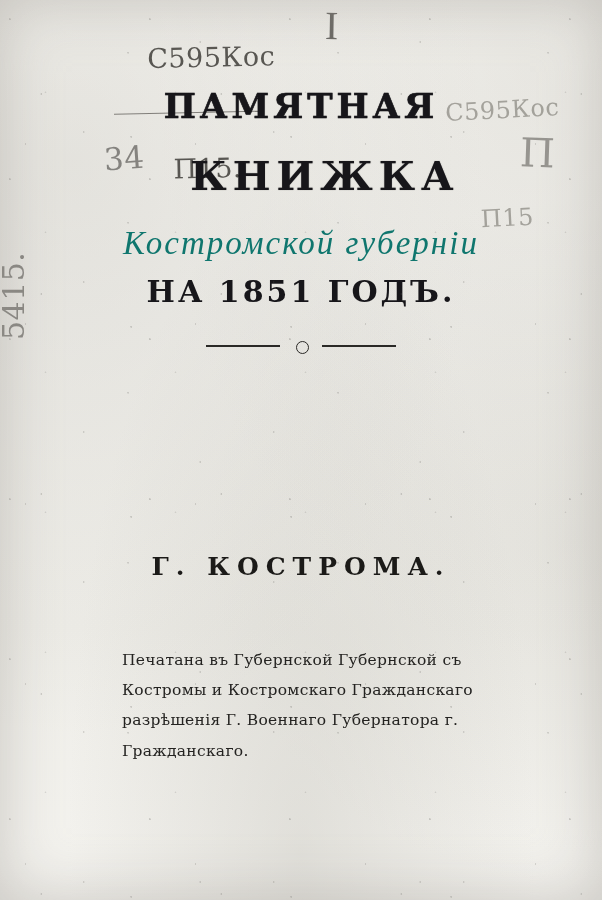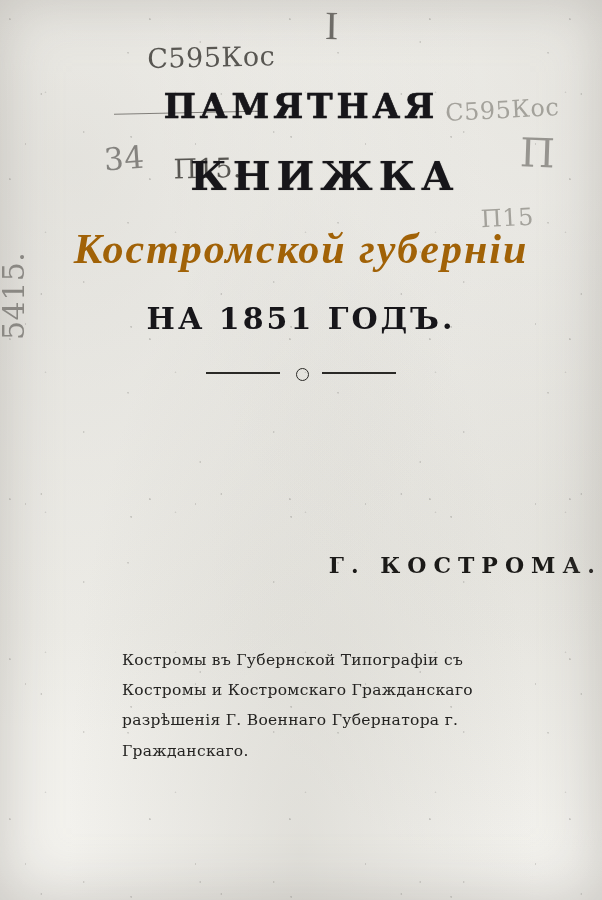--- a/index.html
+++ b/index.html
@@ -120,32 +120,32 @@
     font-weight: bold;
     font-size: 40px;
     letter-spacing: 6px;
     margin-top: 26px;
     text-shadow: 0 0 1px rgba(20,20,20,0.5);
     padding-left: 48px;
   }
   #title-line3 {
     font-family: "Liberation Serif", serif;
     font-style: italic;
-    font-weight: bold;
-    font-size: 42px;
+    font-weight: normal;
+    font-size: 33px;
     letter-spacing: 2px;
     margin-top: 26px;
-    color: #a16207;
+    color: #0f766e;
   }
   #title-line4 {
     font-family: "DejaVu Serif", serif;
     font-weight: bold;
     font-size: 30px;
     letter-spacing: 3px;
-    margin-top: 28px;
+    margin-top: 12px;
   }
 
   
   #ornament {
     margin: 30px auto 0;
     width: 190px;
     height: 14px;
     position: relative;
   }
   #ornament .bar {
@@ -166,24 +166,24 @@
     margin-left: -5.5px;
     border: 1.6px solid #2a2926;
     border-radius: 50%;
   }
 
   
   #imprint-city {
     position: absolute;
     left: 0; right: 0;
     top: 552px;
-    text-align: right;
-    font-family: "DejaVu Serif", serif;
-    font-weight: bold;
-    font-size: 22px;
+    text-align: center;
+    font-family: "DejaVu Serif", serif;
+    font-weight: bold;
+    font-size: 25px;
     letter-spacing: 7px;
     color: #1b1a18;
   }
   #imprint-note {
     position: absolute;
     left: 122px;
     top: 645px;
     width: 388px;
     font-family: "DejaVu Serif", serif;
     font-size: 15.5px;
@@ -252,21 +252,21 @@
     <div id="ornament">
       <span class="bar left"></span>
       <span class="dot"></span>
       <span class="bar right"></span>
     </div>
   </div>
 
   <div id="imprint-city">Г. КОСТРОМА.</div>
 
   <div id="imprint-note">
-    <div>Костромы въ Губернской Типографiи съ</div>
+    <div>Печатана въ Губернской Губернской съ</div>
     <div>Костромы и Костромскаго Гражданскаго</div>
     <div>разрѣшенiя Г. Военнаго Губернатора г.</div>
     <div>Гражданскаго.</div>
   </div>
 
   <div id="speckles"></div>
   <div id="vignette"></div>
 </div>
 
 </body></html>

